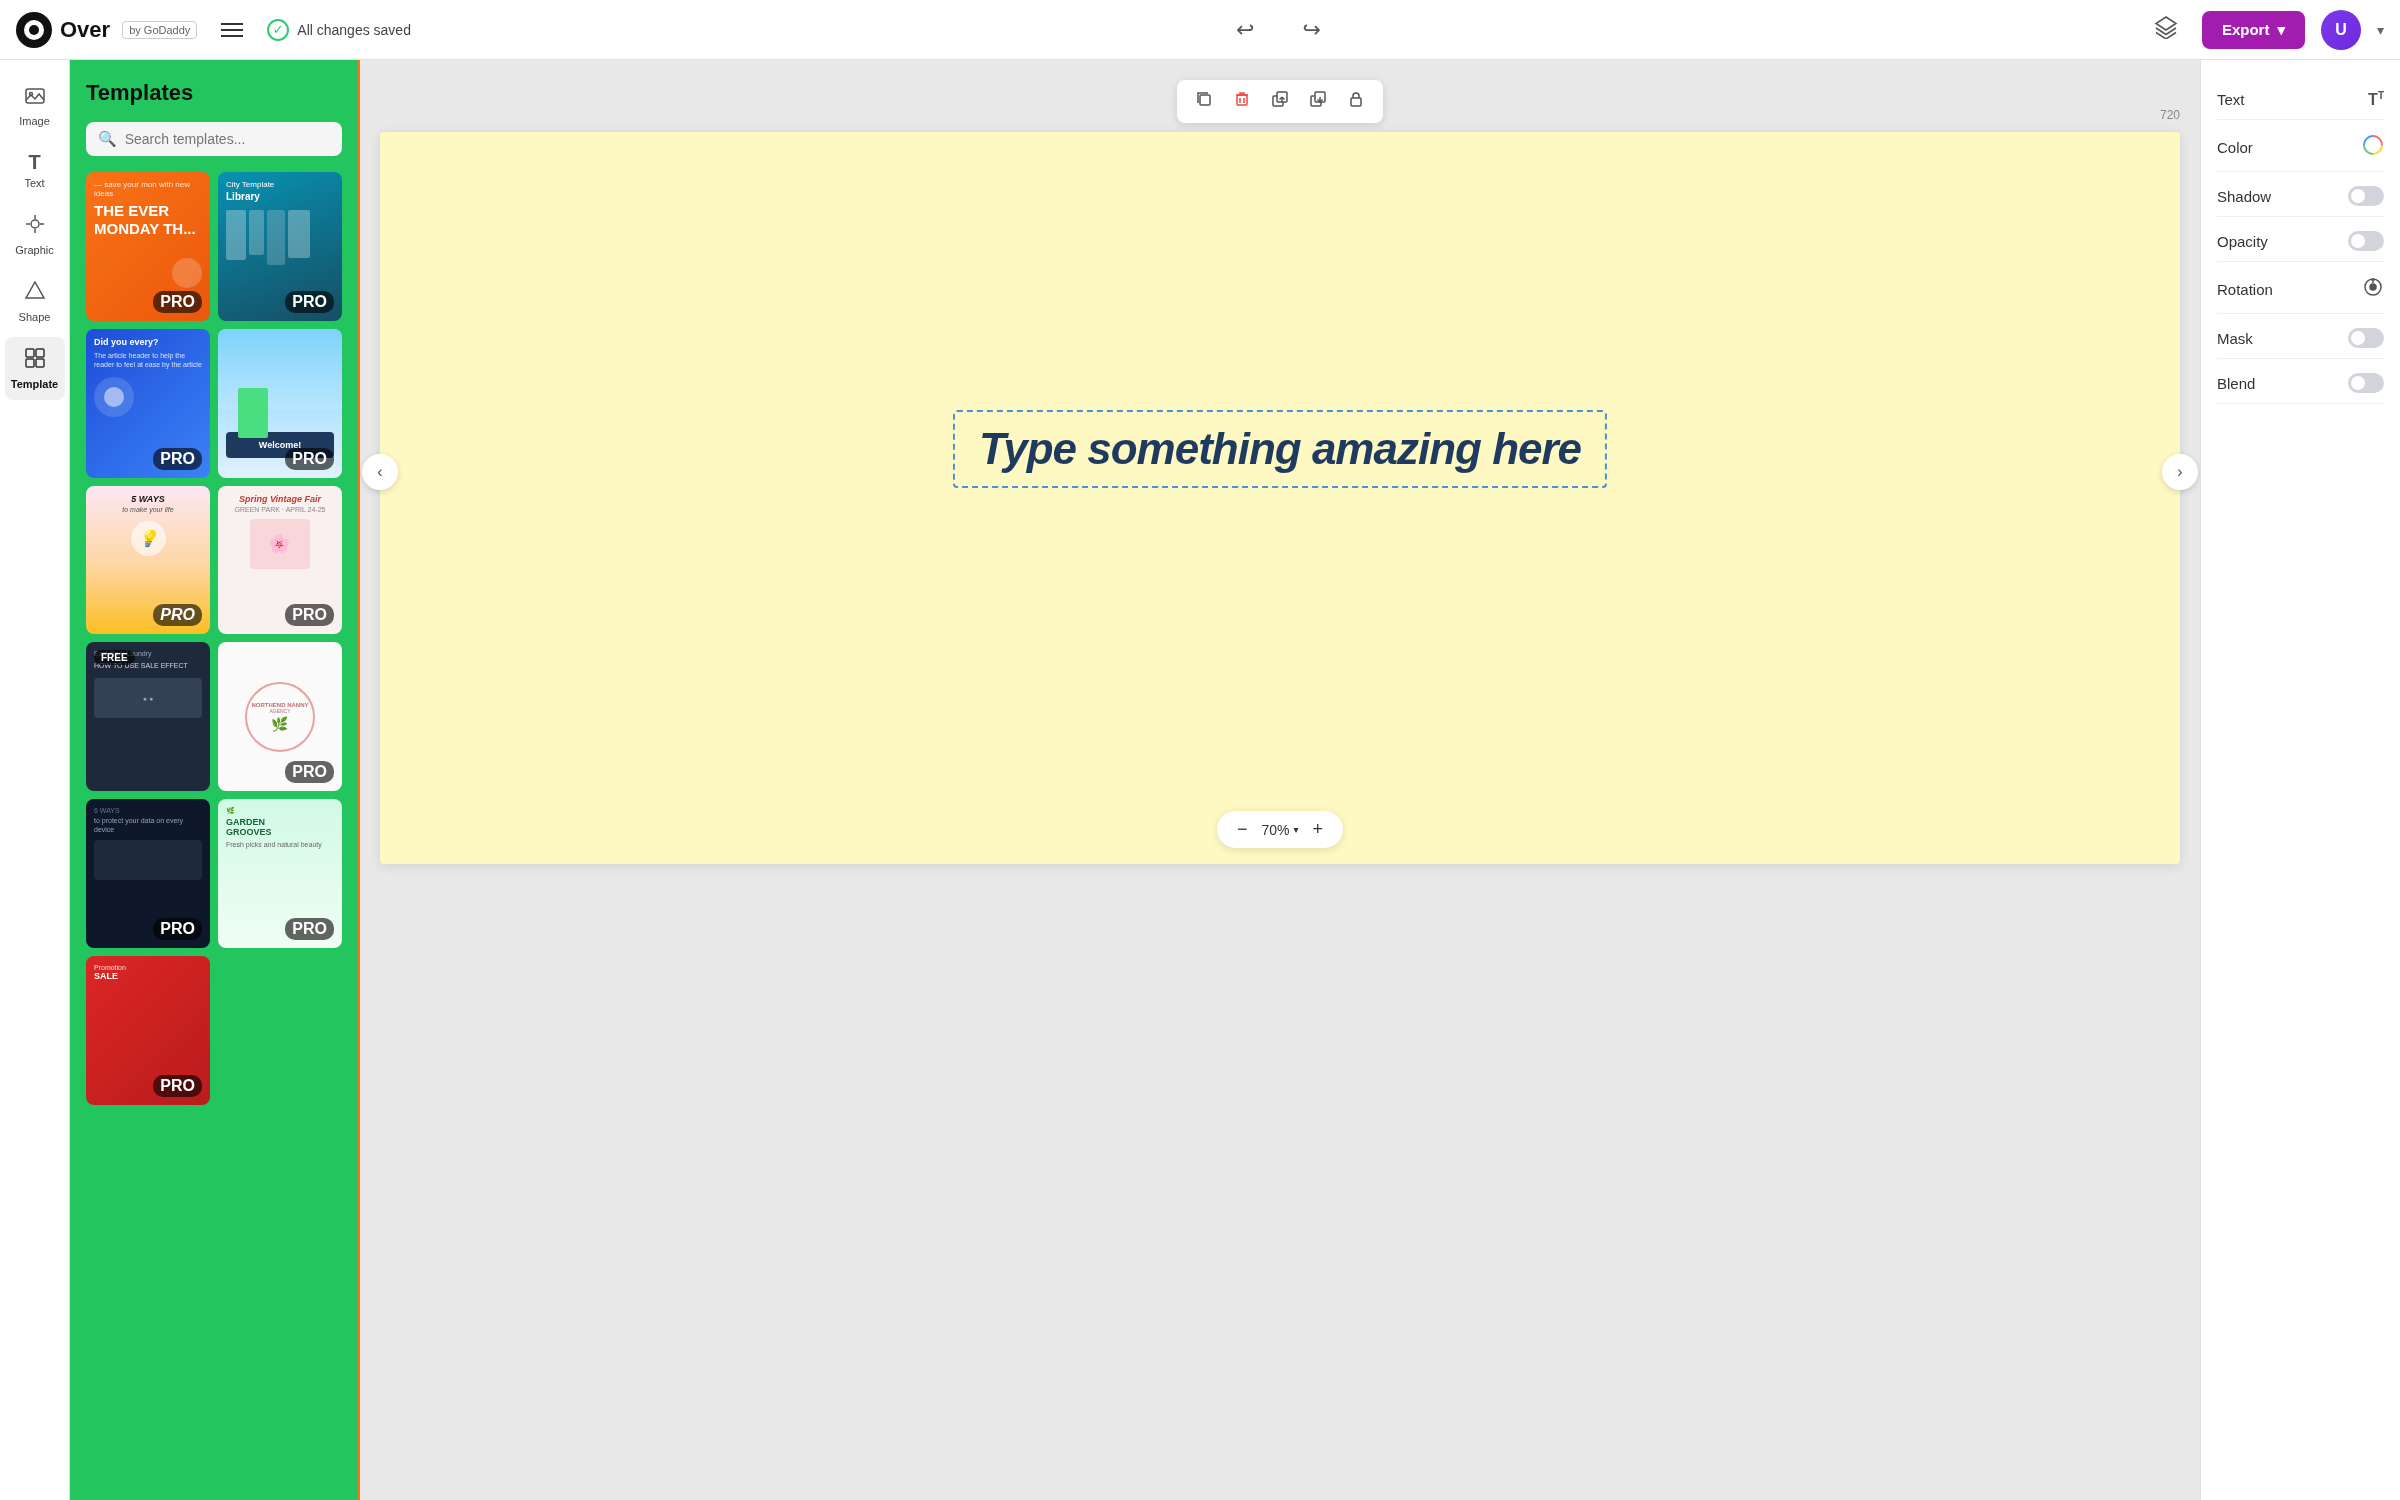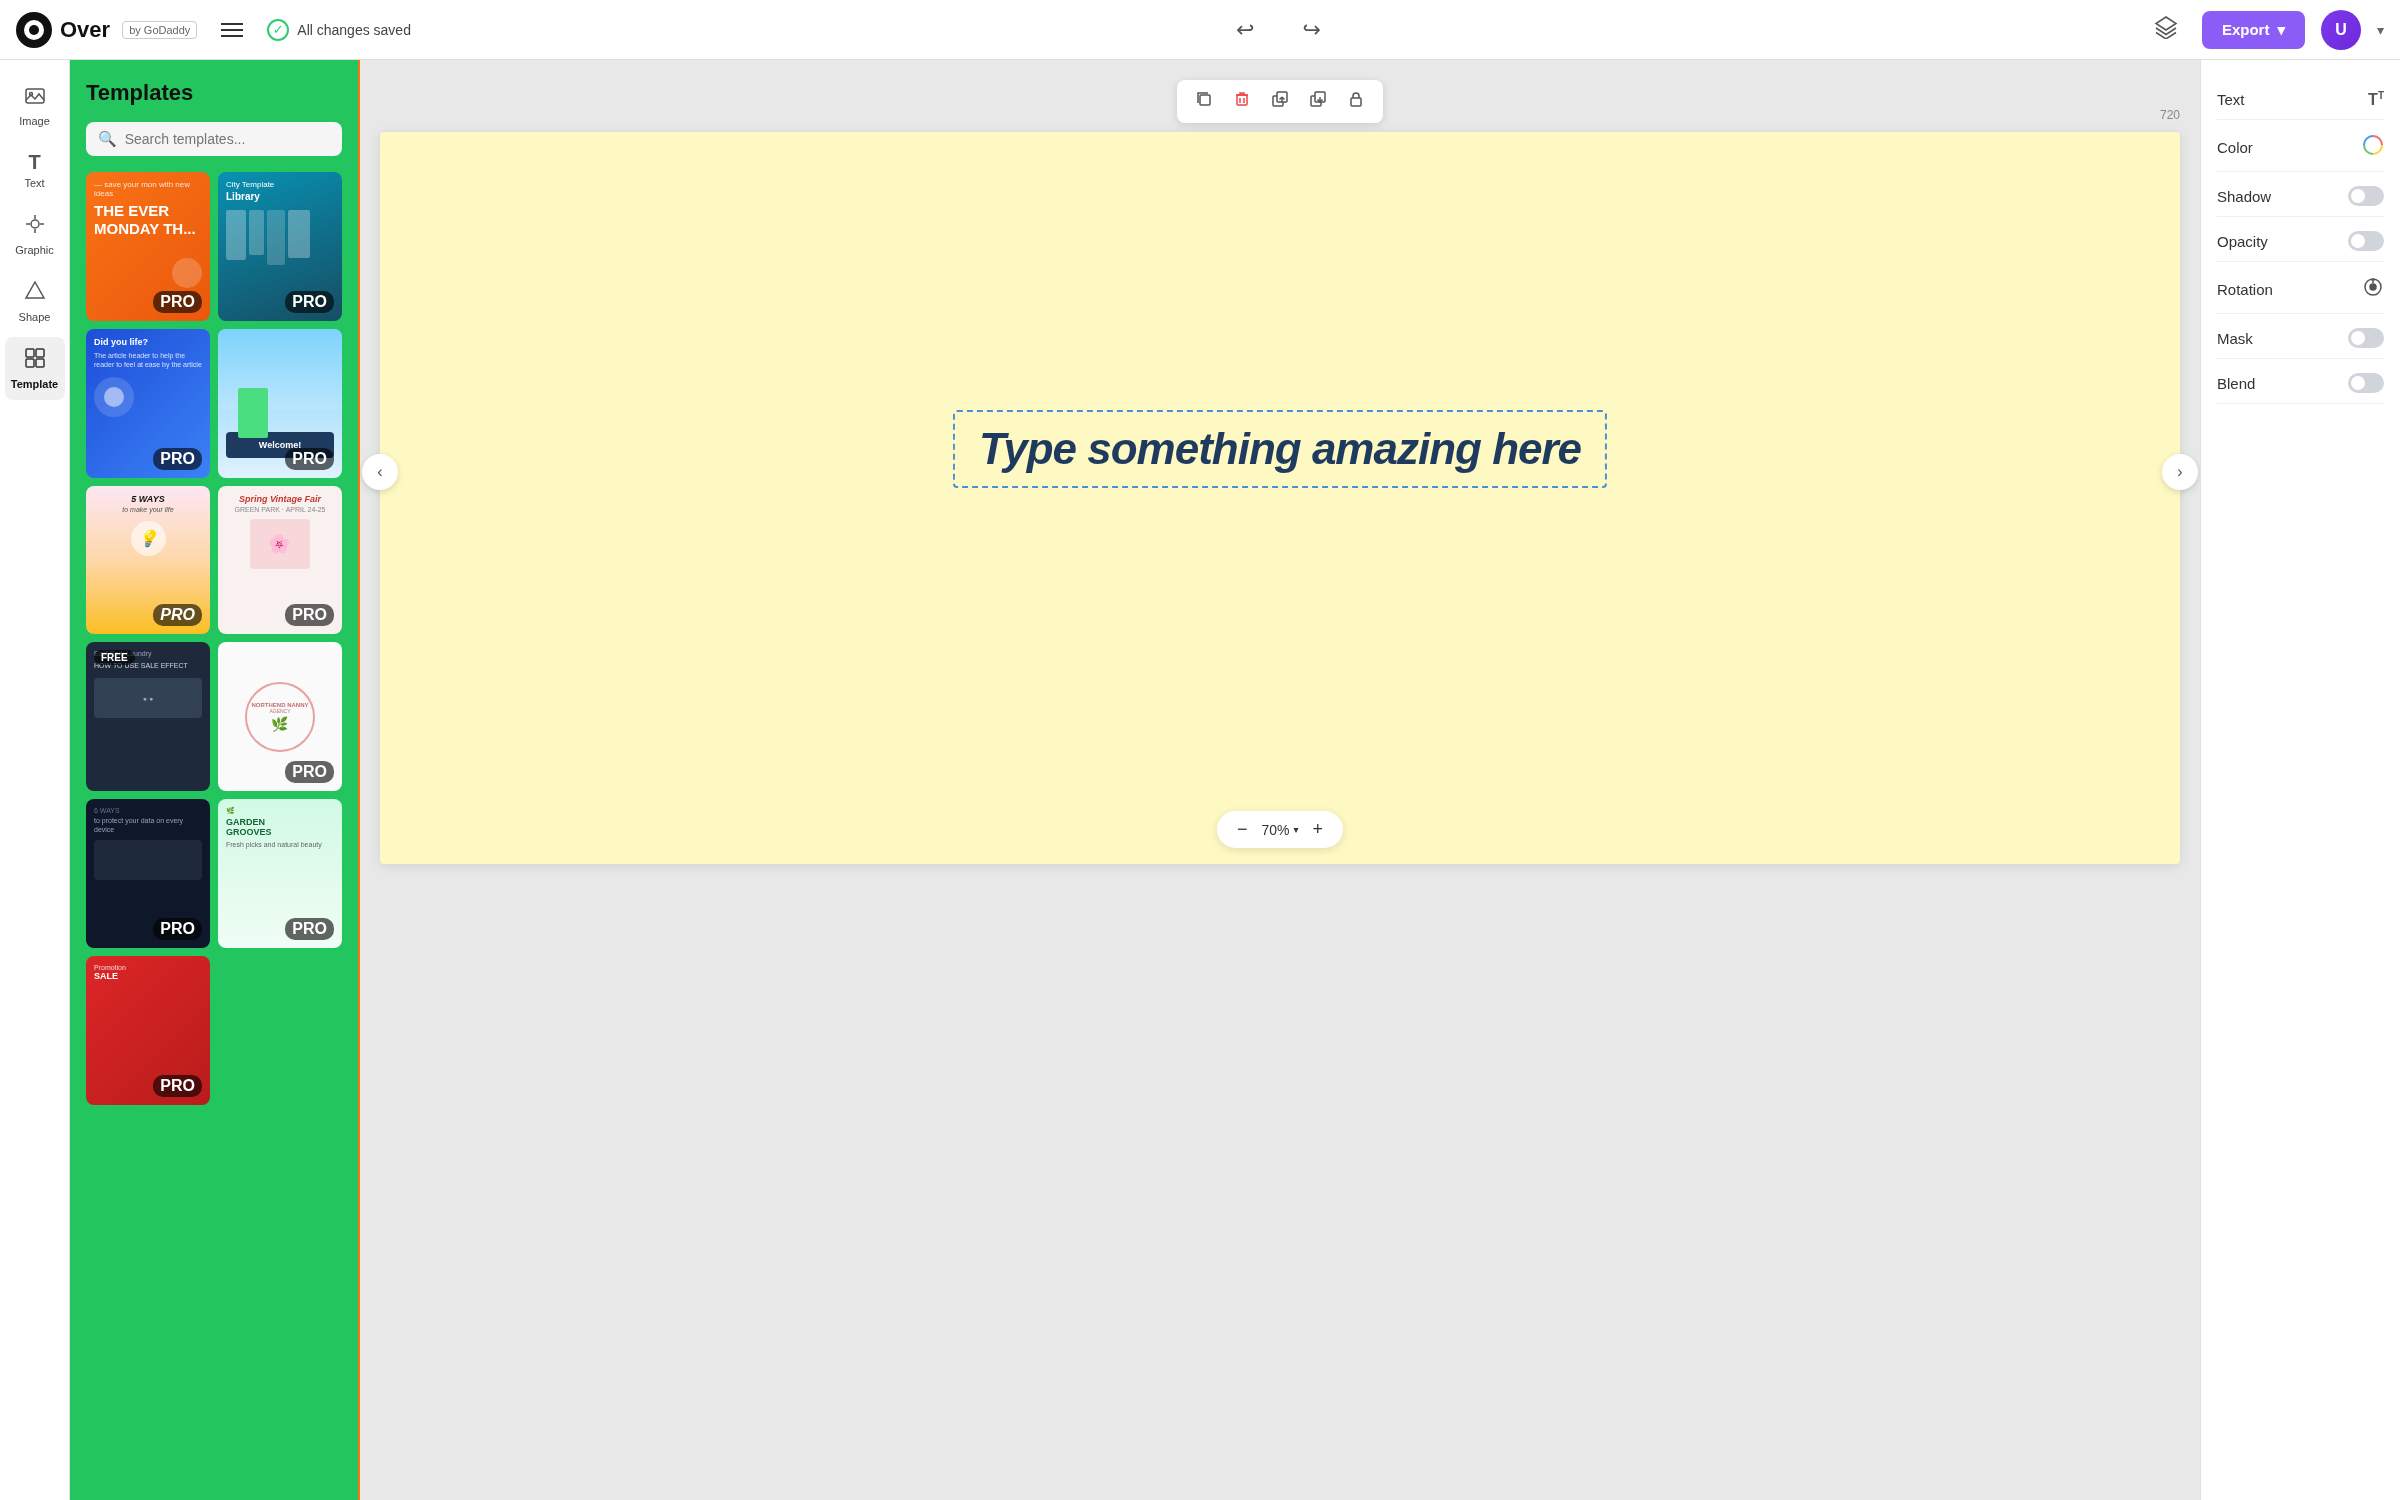--- a/index.html
+++ b/index.html
@@ -21,21 +21,21 @@
     .godaddy-badge { font-size: 11px; color: #666; border: 1px solid #ccc; border-radius: 4px; padding: 2px 6px; margin-left: 4px; }
     .hamburger { margin-left: 24px; cursor: pointer; display: flex; flex-direction: column; gap: 4px; }
     .hamburger span { display: block; width: 22px; height: 2px; background: #333; }
     .saved-indicator { display: flex; align-items: center; gap: 8px; margin-left: 24px; color: #444; font-size: 14px; }
     .check-circle { width: 22px; height: 22px; border-radius: 50%; border: 2px solid #2ecc71; display: flex; align-items: center; justify-content: center; color: #2ecc71; font-size: 13px; }
     .header-center { flex: 1; display: flex; justify-content: center; gap: 32px; }
     .nav-btn { background: none; border: none; cursor: pointer; color: #555; font-size: 22px; padding: 8px; }
     .header-right { display: flex; align-items: center; gap: 16px; }
     .layers-btn { background: none; border: none; cursor: pointer; color: #555; font-size: 22px; padding: 8px; }
     .export-btn {
-      background: #8b5cf6; color: #fff; border: none; border-radius: 8px;
+      background: #a21caf; color: #fff; border: none; border-radius: 8px;
       padding: 10px 20px; font-size: 15px; font-weight: 600; cursor: pointer;
       display: flex; align-items: center; gap: 8px;
     }
     .chevron-down { font-size: 14px; color: #666; cursor: pointer; }
 
     
     .left-sidebar {
       position: fixed; top: 60px; left: 0; bottom: 0; width: 70px;
       background: #fff; border-right: 1px solid #e0e0e0;
       display: flex; flex-direction: column; align-items: center; padding: 12px 0;
@@ -312,21 +312,21 @@
           <div style="width:15px;height:45px;background:rgba(255,255,255,0.25);border-radius:2px;"></div>
           <div style="width:18px;height:55px;background:rgba(255,255,255,0.2);border-radius:2px;"></div>
           <div style="width:22px;height:48px;background:rgba(255,255,255,0.3);border-radius:2px;"></div>
         </div>
       </div>
       <div class="pro-badge">PRO</div>
     </div>
 
     <div class="template-card" style="background: linear-gradient(135deg,#1d4ed8,#3b82f6); min-height:140px;">
       <div style="padding:8px;">
-        <div style="font-size:9px;color:#fff;font-weight:700;">Did you life?</div>
+        <div style="font-size:9px;color:#fff;font-weight:700;">Did you every?</div>
         <div style="font-size:7px;color:rgba(255,255,255,0.8);margin-top:4px;line-height:1.3;">The article header to help the reader to feel at ease by the article</div>
         <div style="margin-top:8px;width:40px;height:40px;background:rgba(255,255,255,0.15);border-radius:50%;display:flex;align-items:center;justify-content:center;">
           <div style="width:20px;height:20px;background:rgba(255,255,255,0.5);border-radius:50%;"></div>
         </div>
       </div>
       <div class="pro-badge">PRO</div>
     </div>
 
     <div class="template-card" style="background: linear-gradient(180deg,#7dd3fc,#e0f2fe); min-height:140px;">
       <div style="padding:8px;background:#1e3a5f;color:white;font-size:9px;font-weight:700;position:absolute;bottom:20px;left:8px;right:8px;border-radius:4px;text-align:center;">Welcome!</div>

